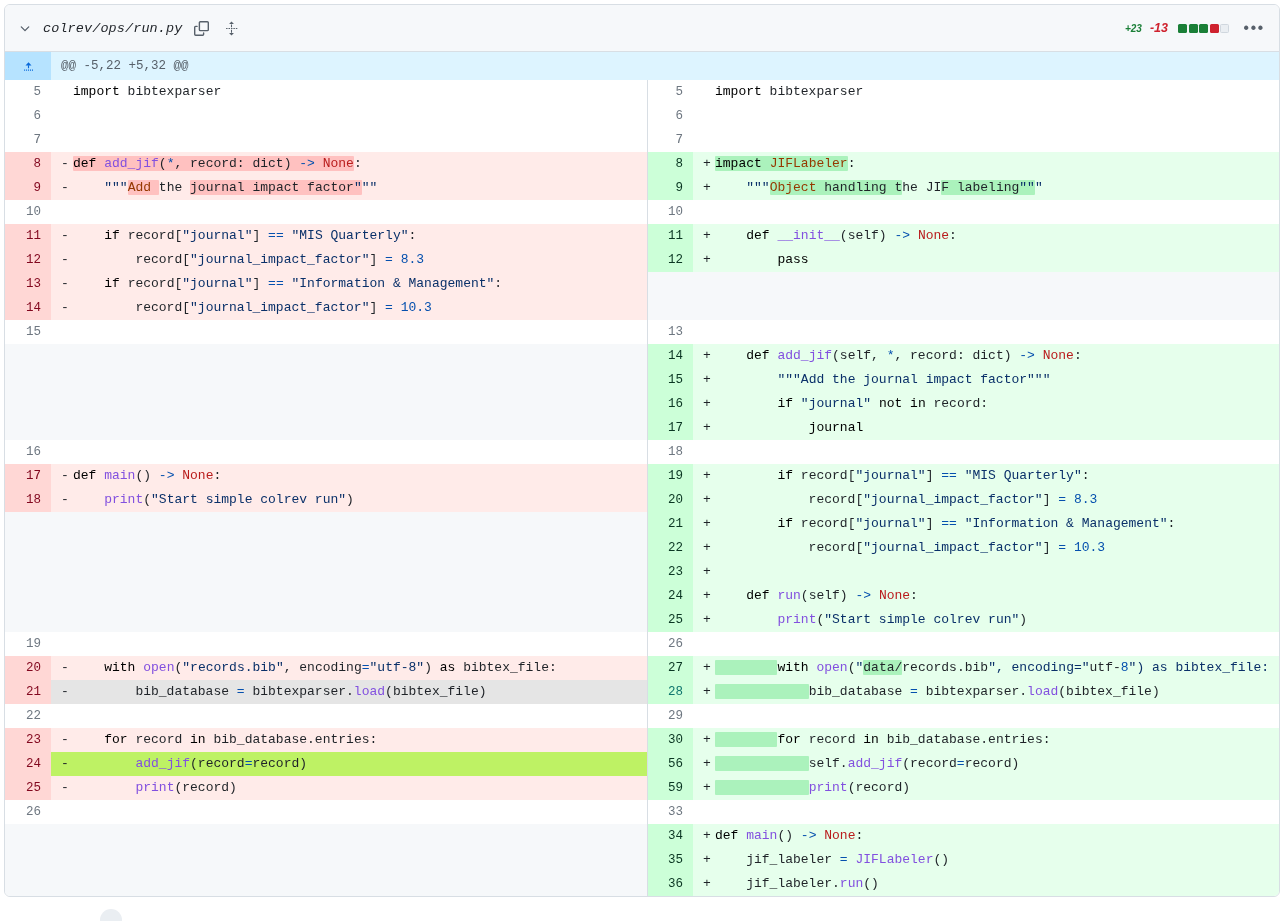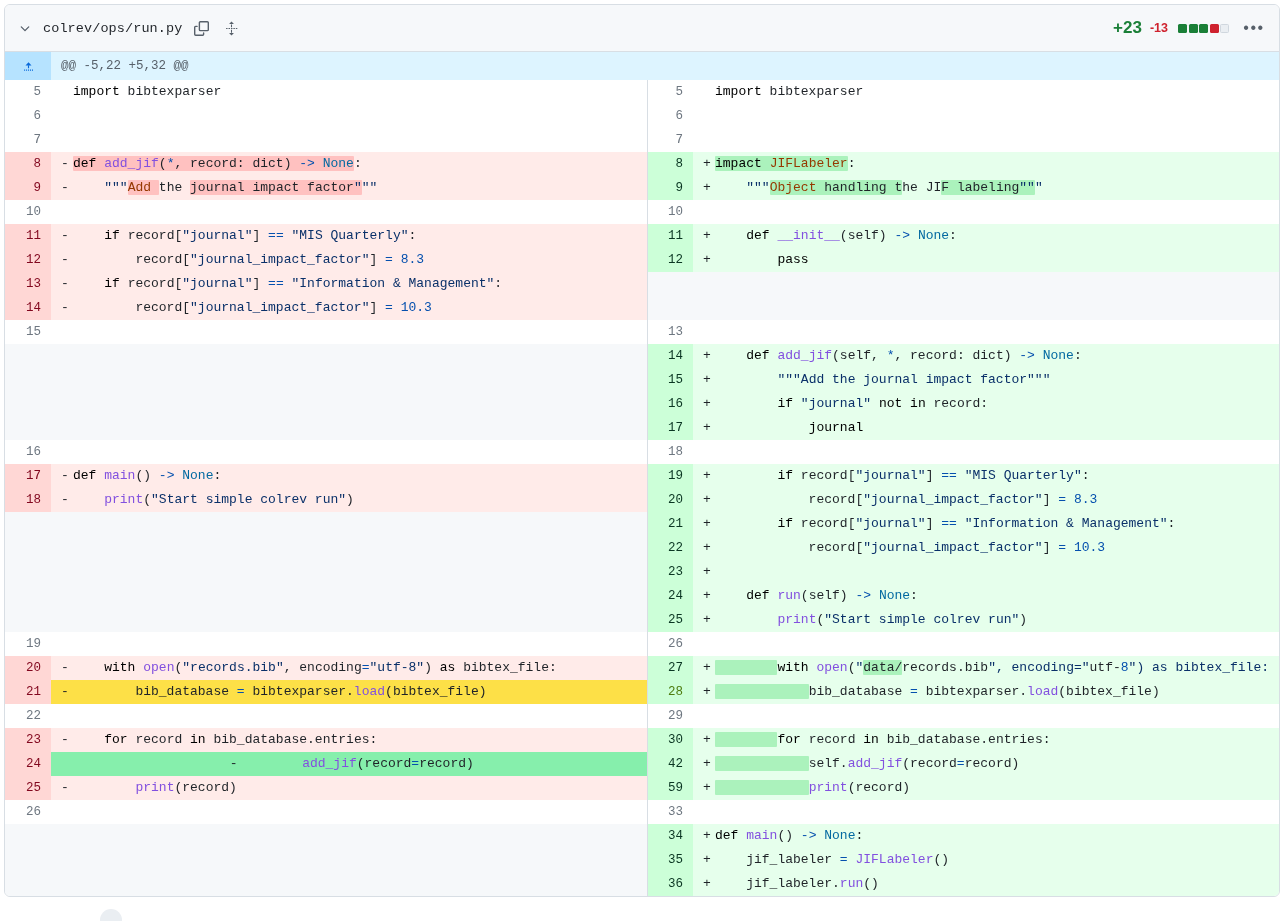--- a/index.html
+++ b/index.html
@@ -20,41 +20,42 @@
     background: #fff;
   }
   
   .file-header {
     height: 47px;
     background: #f6f8fa;
     border-bottom: 1px solid #d8dee4;
     display: flex;
     align-items: center;
     padding: 0 12px 0 10px;
+    font-style: italic;
   }
   .hdr-left { display: flex; align-items: center; gap: 8px; flex: 1 1 auto; min-width: 0; }
   .chev-btn {
     width: 20px; height: 20px;
     display: flex; align-items: center; justify-content: center;
     color: #57606a; cursor: pointer;
   }
   .filename {
     font-family: "Liberation Mono", monospace;
     font-size: 13.5px;
     color: #1f2328;
     letter-spacing: .1px;
     white-space: nowrap;
   }
   .hdr-icon {
     width: 22px; height: 22px;
     display: flex; align-items: center; justify-content: center;
     color: #57606a; cursor: pointer;
   }
   .hdr-right { display: flex; align-items: center; gap: 8px; }
-  .stat-add { color: #1a7f37; font-size: 17px; font-weight: 700; font-family: "Liberation Sans", sans-serif; }
+  .stat-add { color: #1a7f37; font-size: 10px; font-weight: 700; font-family: "Liberation Sans", sans-serif; }
   .stat-del { color: #cf222e; font-size: 12.5px; font-weight: 700; font-family: "Liberation Sans", sans-serif; }
   .blocks { display: flex; gap: 1.5px; margin-left: 2px; }
   .blk { width: 9px; height: 9px; border-radius: 1.5px; }
   .blk.g { background: #1a7f37; }
   .blk.r { background: #cf222e; }
   .blk.n { background: #eaeef2; border: 1px solid #d0d7de; width: 9px; height: 9px; }
   .kebab {
     width: 26px; height: 26px; margin-left: 4px;
     display: flex; align-items: center; justify-content: center;
     color: #57606a; font-size: 16px; letter-spacing: 1.5px; cursor: pointer;
@@ -119,21 +120,21 @@
 
   
   .pane-sep { border-right: 1px solid #d8dee4; }
 
   
   .kw  { color: #000000; }         
   .fn  { color: #8250df; }         
   .cls { color: #953800; }         
   .str { color: #0a3069; }         
   .num-lit { color: #0550ae; }     
-  .bi  { color: #0369a1; }
+  .bi  { color: #b91c1c; }
   .pm  { color: #0550ae; }
 
   
   .bottom-bits { position: absolute; left: 0; top: 905px; width: 1284px; height: 16px; overflow: hidden; }
   .bb-avatar { position: absolute; left: 100px; top: 4px; width: 22px; height: 22px; border-radius: 50%; background: #eaeef2; }
   .bb-mark { position: absolute; left: 758px; top: 4px; width: 12px; height: 12px; color: #24292f; font-size: 12px; }
 </style>
 </head>
 <body>
 
@@ -344,40 +345,40 @@
           <td class="code" style="background: rgb(255, 255, 255);"><span class="sign"> </span></td>
         </tr>
         <tr>
           <td class="num n-del" style="background: rgb(255, 215, 213); color: rgb(130, 7, 30);">20</td>
           <td class="code pane-sep" style="background: rgb(255, 235, 233);"><span class="sign">-</span>    <span class="kw">with</span> <span class="fn">open</span>(<span class="str">"records.bib"</span>, encoding<span class="pm">=</span><span class="str">"utf-8"</span>) <span class="kw">as</span> bibtex_file:</td>
           <td class="num" style="background: rgb(204, 255, 216); color: rgb(10, 54, 34);">27</td>
           <td class="code" style="background: rgb(230, 255, 236);"><span class="sign">+</span><span class="wa">&nbsp;&nbsp;&nbsp;&nbsp;&nbsp;&nbsp;&nbsp;&nbsp;</span><span class="kw">with</span> <span class="fn">open</span>(<span class="str">"</span><span class="wa">data/</span>records.bib<span class="str">", encoding="</span>utf-<span class="num-lit">8</span><span class="str">") as bibtex_file:</span></td>
         </tr>
         <tr>
           <td class="num n-del" style="background: rgb(255, 215, 213); color: rgb(130, 7, 30);">21</td>
-          <td class="code pane-sep" style="background: #fde047;"><span class="sign">-</span>        bib_database <span class="pm">=</span> bibtexparser.<span class="fn">load</span>(bibtex_file)</td>
-          <td class="num" style="background: rgb(204, 255, 216); color: #4d7c0f;">28</td>
+          <td class="code pane-sep" style="background: #e5e5e5;"><span class="sign">-</span>        bib_database <span class="pm">=</span> bibtexparser.<span class="fn">load</span>(bibtex_file)</td>
+          <td class="num" style="background: rgb(204, 255, 216); color: #0f766e;">28</td>
           <td class="code" style="background: rgb(230, 255, 236);"><span class="sign">+</span><span class="wa">&nbsp;&nbsp;&nbsp;&nbsp;&nbsp;&nbsp;&nbsp;&nbsp;&nbsp;&nbsp;&nbsp;&nbsp;</span>bib_database <span class="pm">=</span> bibtexparser.<span class="fn">load</span>(bibtex_file)</td>
         </tr>
         <tr>
           <td class="num" style="background: rgb(255, 255, 255); color: rgb(110, 119, 129);">22</td>
           <td class="code pane-sep" style="background: rgb(255, 255, 255);"><span class="sign"> </span></td>
           <td class="num" style="background: rgb(255, 255, 255); color: rgb(110, 119, 129); margin-top: 35px;">29</td>
           <td class="code" style="background: rgb(255, 255, 255);"><span class="sign"> </span></td>
         </tr>
         <tr>
           <td class="num n-del" style="background: rgb(255, 215, 213); color: rgb(130, 7, 30);">23</td>
           <td class="code pane-sep" style="background: rgb(255, 235, 233);"><span class="sign">-</span>    <span class="kw">for</span> record <span class="kw">in</span> bib_database.entries:</td>
           <td class="num" style="background: rgb(204, 255, 216); color: rgb(10, 54, 34);">30</td>
           <td class="code" style="background: rgb(230, 255, 236);"><span class="sign">+</span><span class="wa">&nbsp;&nbsp;&nbsp;&nbsp;&nbsp;&nbsp;&nbsp;&nbsp;</span><span class="kw">for</span> record <span class="kw">in</span> bib_database.entries:</td>
         </tr>
         <tr>
           <td class="num n-del" style="background: rgb(255, 215, 213); color: rgb(130, 7, 30);">24</td>
-          <td class="code pane-sep" style="background: #86efac; text-align: center;"><span class="sign">-</span>        <span class="fn">add_jif</span>(record<span class="pm">=</span>record)</td>
-          <td class="num" style="background: rgb(204, 255, 216); color: rgb(10, 54, 34);">42</td>
+          <td class="code pane-sep" style="background: #bef264;"><span class="sign">-</span>        <span class="fn">add_jif</span>(record<span class="pm">=</span>record)</td>
+          <td class="num" style="background: rgb(204, 255, 216); color: rgb(10, 54, 34);">56</td>
           <td class="code" style="background: rgb(230, 255, 236);"><span class="sign">+</span><span class="wa">&nbsp;&nbsp;&nbsp;&nbsp;&nbsp;&nbsp;&nbsp;&nbsp;&nbsp;&nbsp;&nbsp;&nbsp;</span>self.<span class="fn">add_jif</span>(record<span class="pm">=</span>record)</td>
         </tr>
         <tr>
           <td class="num n-del" style="background: rgb(255, 215, 213); color: rgb(130, 7, 30);">25</td>
           <td class="code pane-sep" style="background: rgb(255, 235, 233);"><span class="sign">-</span>        <span class="fn">print</span>(record)</td>
           <td class="num" style="background: rgb(204, 255, 216); color: rgb(10, 54, 34);">59</td>
           <td class="code" style="background: rgb(230, 255, 236);"><span class="sign">+</span><span class="wa">&nbsp;&nbsp;&nbsp;&nbsp;&nbsp;&nbsp;&nbsp;&nbsp;&nbsp;&nbsp;&nbsp;&nbsp;</span><span class="fn">print</span>(record)</td>
         </tr>
         <tr>
           <td class="num" style="background: rgb(255, 255, 255); color: rgb(110, 119, 129);">26</td>

